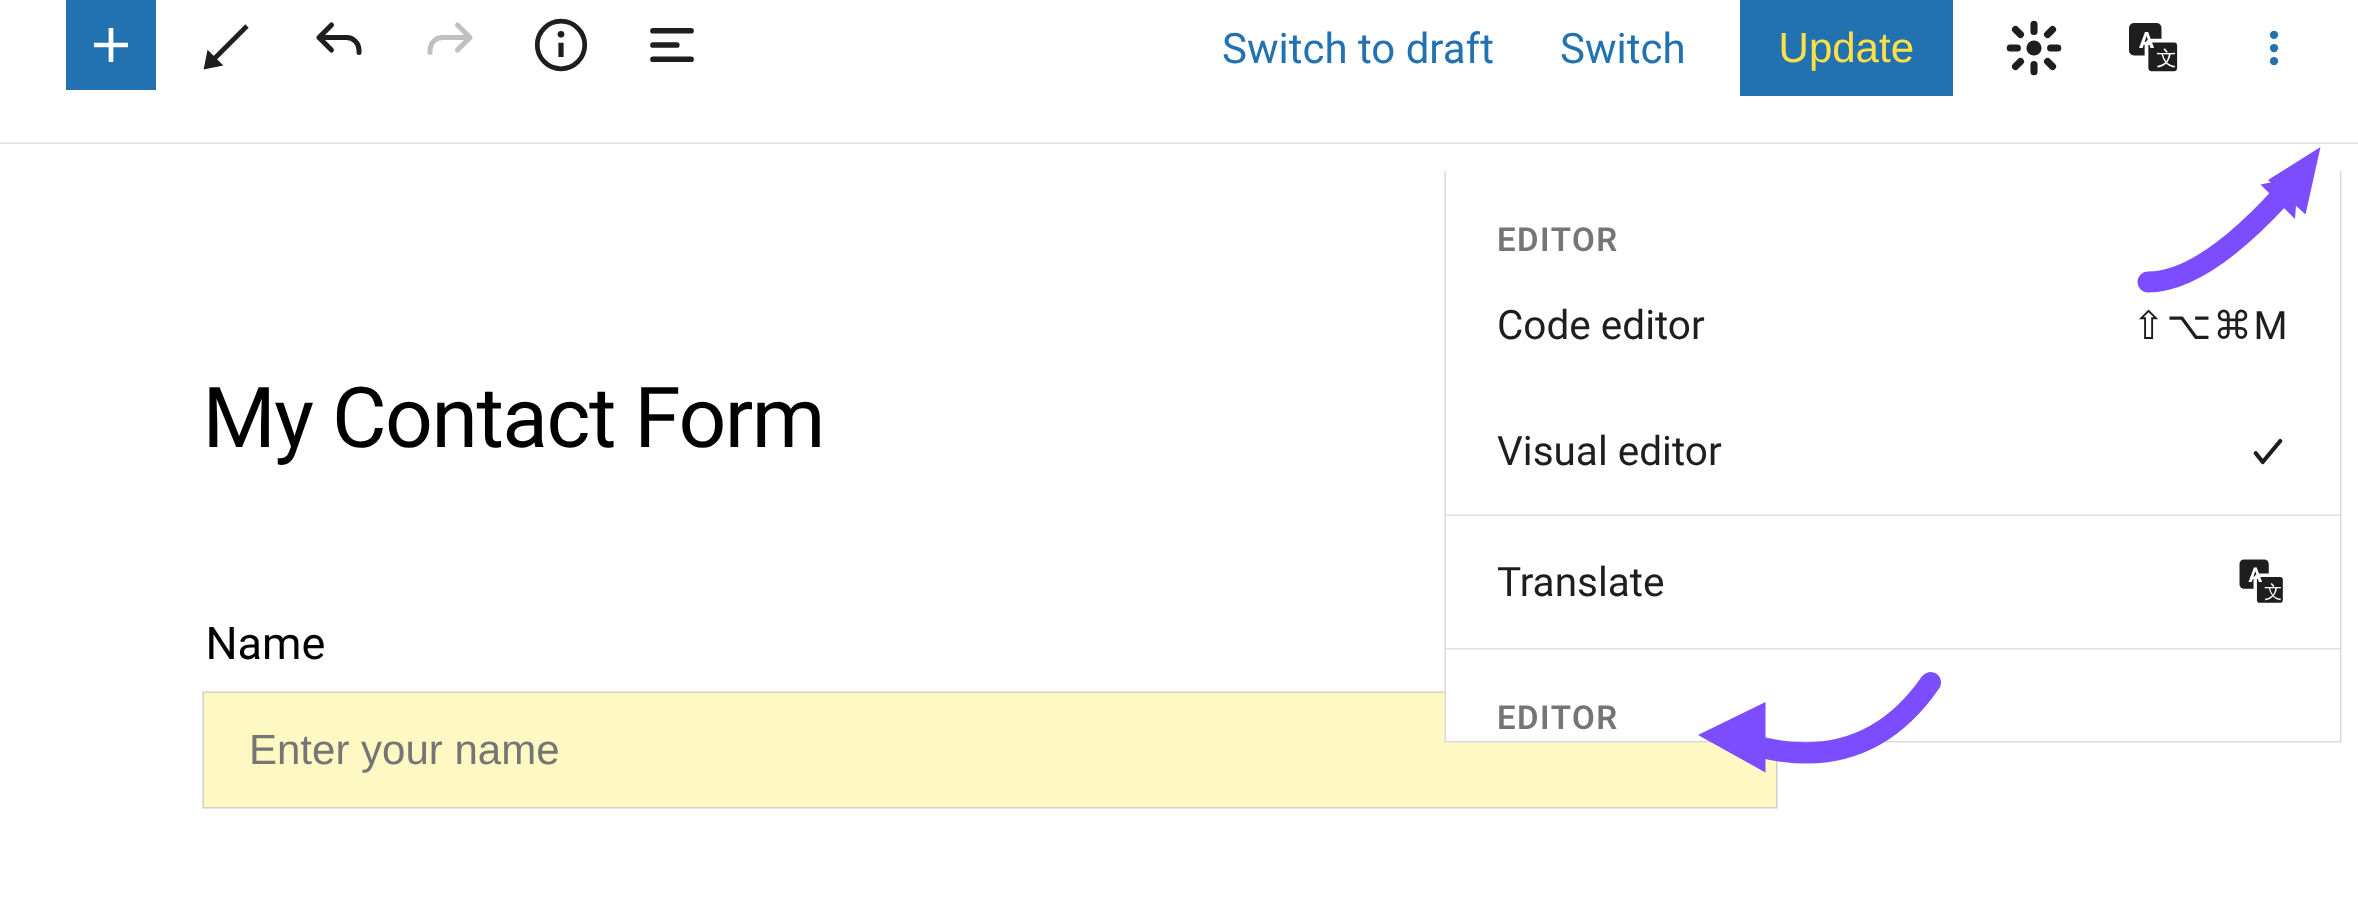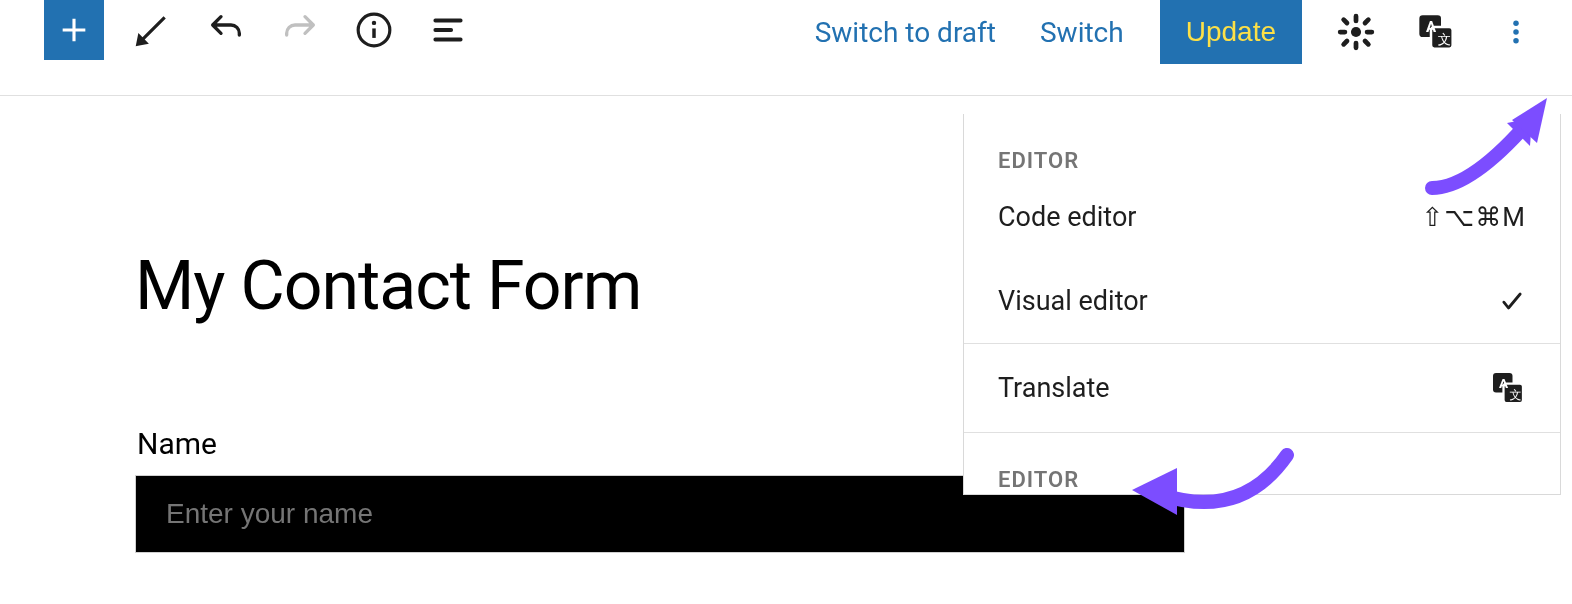--- a/index.html
+++ b/index.html
@@ -39,37 +39,37 @@
     font-size: 28px;
     padding: 16px 26px;
     cursor: pointer;
     border: none;
   }
   .content {
     padding: 150px 0 0 135px;
     position: relative;
   }
   .page-title {
-    font-size: 68px;
+    font-size: 56px;
     font-weight: 400;
     color: #000;
     letter-spacing: -1px;
     margin-bottom: 100px;
   }
   .field-label {
     font-size: 30px;
     color: #000;
     margin-left: 2px;
     margin-bottom: 14px;
     margin-top: 43px;
   }
   .text-input {
     width: 1050px;
     height: 78px;
-    background: #000000;
+    background: #fef9c3;
     border: 1px solid #d0d0d0;
     padding: 0 30px;
     font-size: 28px;
     color: #757575;
   }
   .dropdown {
     position: absolute;
     right: 11px;
     top: 114px;
     width: 598px;

